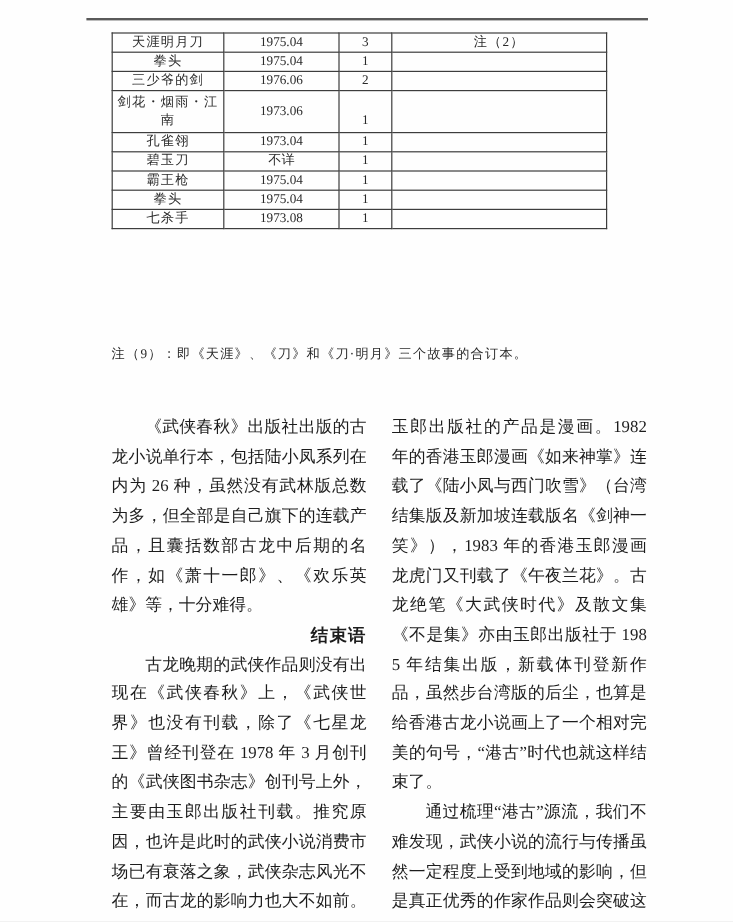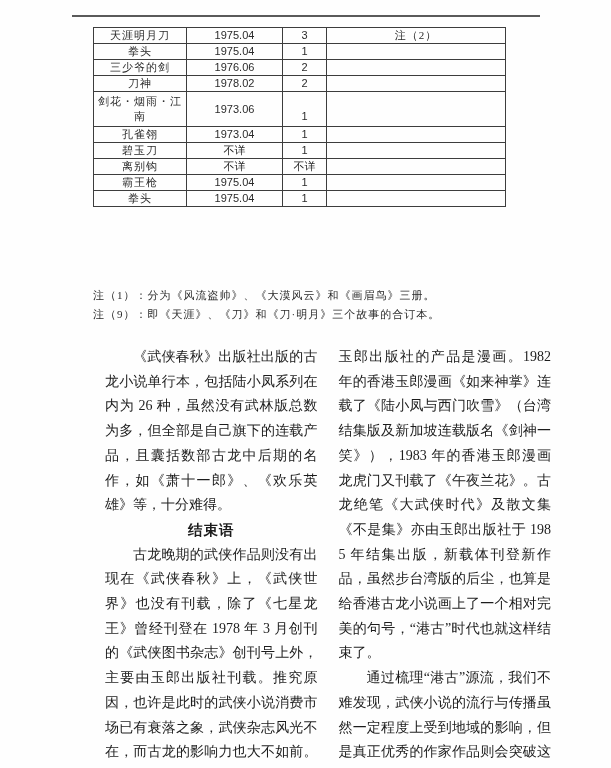--- a/index.html
+++ b/index.html
@@ -33,20 +33,21 @@
   table.serial-table td {
     border: 1px solid #3d3d3d;
     height: 16px;
     padding: 0 2px;
     vertical-align: middle;
     text-align: center;
     font-size: 11px;
     line-height: 15px;
     color: #2a2a2a;
     overflow: hidden;
+    font-family: Liberation Serif, serif;
   }
   table.serial-table col.c-title { width: 93px; }
   table.serial-table col.c-date  { width: 96px; }
   table.serial-table col.c-count { width: 44px; }
   table.serial-table col.c-note  { width: 179px; }
   td.cell-title { letter-spacing: 1px; }
   td.cell-date, td.cell-count {
     font-family: "Liberation Sans", "DejaVu Sans", sans-serif;
     font-size: 10.5px;
   }
@@ -70,28 +71,27 @@
     width: 446px;
     height: 420px;
     column-count: 2;
     column-gap: 21px;
     column-fill: auto;
     overflow: hidden;
     font-size: 14px;
     line-height: 24.7px;
     text-align: justify;
     color: #1c1c1c;
-    margin-left: 12px;
   }
   .body-columns p {
     text-indent: 2em;
     word-break: break-all;
   }
   .section-heading {
-    text-align: center;
+    text-align: right;
     font-weight: bold;
     font-size: 14.5px;
     letter-spacing: 1px;
   }
 </style>
 </head>
 <body>
 
 <div class="page">
 
@@ -119,26 +119,20 @@
       <td class="cell-note"></td>
     </tr>
 
     <tr class="table-row">
       <td class="cell-title">三少爷的剑</td>
       <td class="cell-date">1976.06</td>
       <td class="cell-count">2</td>
       <td class="cell-note"></td>
     </tr>
 
-    <tr class="table-row">
-      <td class="cell-title">刀神</td>
-      <td class="cell-date">1978.02</td>
-      <td class="cell-count">2</td>
-      <td class="cell-note"></td>
-    </tr>
 
     <tr class="table-row row-tall">
       <td class="cell-title">剑花・烟雨・江南</td>
       <td class="cell-date">1973.06</td>
       <td class="cell-count">1</td>
       <td class="cell-note"></td>
     </tr>
 
 
     <tr class="table-row">
@@ -148,48 +142,47 @@
       <td class="cell-note"></td>
     </tr>
 
     <tr class="table-row">
       <td class="cell-title">碧玉刀</td>
       <td class="cell-date">不详</td>
       <td class="cell-count">1</td>
       <td class="cell-note"></td>
     </tr>
 
-    <tr class="table-row">
-      <td class="cell-title">离别钩</td>
-      <td class="cell-date">不详</td>
-      <td class="cell-count">不详</td>
-      <td class="cell-note"></td>
-    </tr>
 
 
     <tr class="table-row">
       <td class="cell-title">霸王枪</td>
       <td class="cell-date">1975.04</td>
       <td class="cell-count">1</td>
       <td class="cell-note"></td>
     </tr>
 
     <tr class="table-row">
       <td class="cell-title">拳头</td>
       <td class="cell-date">1975.04</td>
       <td class="cell-count">1</td>
       <td class="cell-note"></td>
     </tr>
 
+    <tr class="table-row">
+      <td class="cell-title">七杀手</td>
+      <td class="cell-date">1973.08</td>
+      <td class="cell-count">1</td>
+      <td class="cell-note"></td>
+    </tr>
 
   </tbody>
   </table>
 
   <div class="footnotes">
-    <div>注（1）：分为《风流盗帅》、《大漠风云》和《画眉鸟》三册。</div>
     <div>注（9）：即《天涯》、《刀》和《刀·明月》三个故事的合订本。</div>
   </div>
 
   <div class="body-columns">
     <p>《武侠春秋》出版社出版的古龙小说单行本，包括陆小凤系列在内为 26 种，虽然没有武林版总数为多，但全部是自己旗下的连载产品，且囊括数部古龙中后期的名作，如《萧十一郎》、《欢乐英雄》等，十分难得。</p>
     <div class="section-heading">结束语</div>
     <p>古龙晚期的武侠作品则没有出现在《武侠春秋》上，《武侠世界》也没有刊载，除了《七星龙王》曾经刊登在 1978 年 3 月创刊的《武侠图书杂志》创刊号上外，主要由玉郎出版社刊载。推究原因，也许是此时的武侠小说消费市场已有衰落之象，武侠杂志风光不在，而古龙的影响力也大不如前。玉郎出版社的产品是漫画。1982 年的香港玉郎漫画《如来神掌》连载了《陆小凤与西门吹雪》（台湾结集版及新加坡连载版名《剑神一笑》），1983 年的香港玉郎漫画龙虎门又刊载了《午夜兰花》。古龙绝笔《大武侠时代》及散文集《不是集》亦由玉郎出版社于 1985 年结集出版，新载体刊登新作品，虽然步台湾版的后尘，也算是给香港古龙小说画上了一个相对完美的句号，“港古”时代也就这样结束了。</p>
     <p>通过梳理“港古”源流，我们不难发现，武侠小说的流行与传播虽然一定程度上受到地域的影响，但是真正优秀的作家作品则会突破这样的限制，好作品是属于大众的，也是属于市场的。从三大武侠杂志的连载情况可以看出，“港古”品种之多，与台湾本地品种相比不遑多让。而某些作品的连载和出版时间完全可以视为真正意义上的初版本，如</p>
   </div>
 

